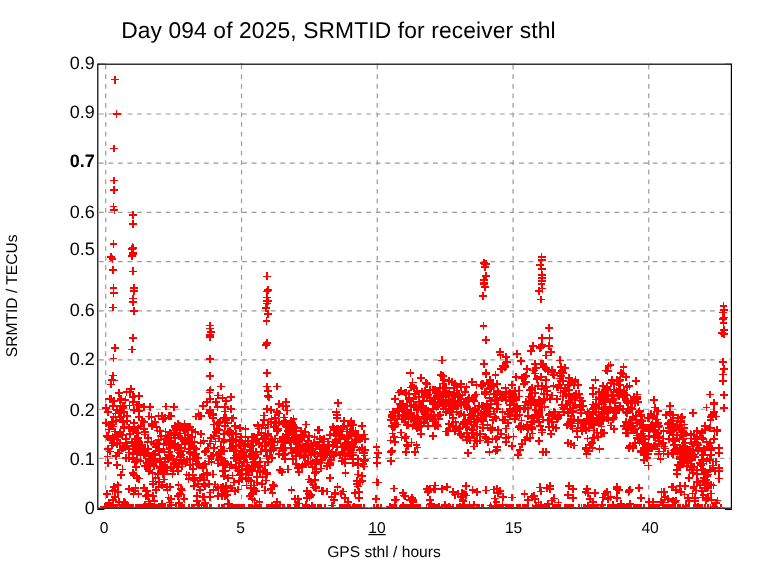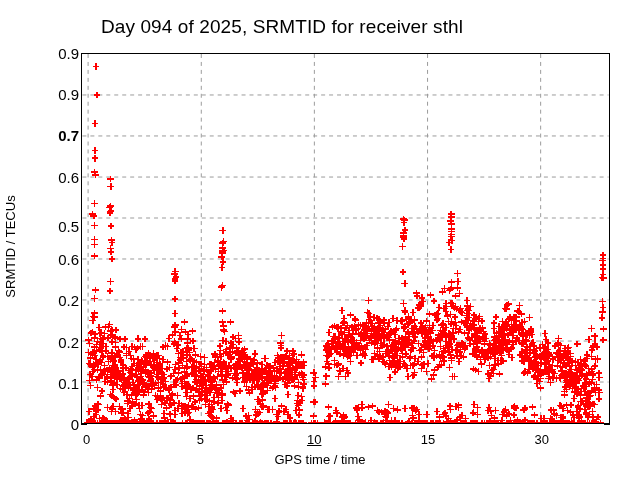--- a/index.html
+++ b/index.html
@@ -27,40 +27,40 @@
   .tick{position:absolute;background:#000;}
 </style>
 </head>
 <body>
 
 <div id="stage">
 
   <div id="title">Day 094 of 2025, SRMTID for receiver sthl</div>
 
   <div id="ytitle">SRMTID / TECUs</div>
-  <div id="xtitle">GPS time / time</div>
+  <div id="xtitle">GPS sthl / hours</div>
 
   <div id="ylabels">
       <div class="ylab" style="left: 9px; top: 424px;">0</div>
       <div class="ylab" style="left: 9px; top: 382.778px;">0.1</div>
       <div class="ylab" style="left: 9px; top: 341.556px;">0.2</div>
       <div class="ylab" style="left: 9px; top: 300.333px;">0.2</div>
       <div class="ylab" style="left: 9px; top: 259.111px;">0.6</div>
-      <div class="ylab" style="left: 9px; top: 226px;">0.5</div>
+      <div class="ylab" style="left: 9px; top: 208px;">0.5</div>
       <div class="ylab" style="left: 9px; top: 176.667px;">0.6</div>
       <div class="ylab" style="left: 9px; top: 135.444px; font-weight: bold;">0.7</div>
       <div class="ylab" style="left: 9px; top: 94.2222px;">0.9</div>
       <div class="ylab" style="left: 9px; top: 53px;">0.9</div>
     </div>
   <div id="xlabels">
       <div class="xlab" style="left: 86.6882px; top: 432px;">0</div>
       <div class="xlab" style="left: 200.452px; top: 432px;">5</div>
       <div class="xlab" style="left: 314.215px; top: 432px; text-decoration: underline;">10</div>
       <div class="xlab" style="left: 427.978px; top: 432px;">15</div>
-      <div class="xlab" style="left: 541.742px; top: 432px;">30</div>
+      <div class="xlab" style="left: 541.742px; top: 432px;">40</div>
     </div>
   <div id="ticks">
       <div class="tick" style="left: 81px; top: 424px; width: 6px; height: 1.2px;"></div>
       <div class="tick" style="left: 604px; top: 424px; width: 6px; height: 1.2px;"></div>
       <div class="tick" style="left: 81px; top: 382.778px; width: 6px; height: 1.2px;"></div>
       <div class="tick" style="left: 604px; top: 382.778px; width: 6px; height: 1.2px;"></div>
       <div class="tick" style="left: 81px; top: 341.556px; width: 6px; height: 1.2px;"></div>
       <div class="tick" style="left: 604px; top: 341.556px; width: 6px; height: 1.2px;"></div>
       <div class="tick" style="left: 81px; top: 300.333px; width: 6px; height: 1.2px;"></div>
       <div class="tick" style="left: 604px; top: 300.333px; width: 6px; height: 1.2px;"></div>

